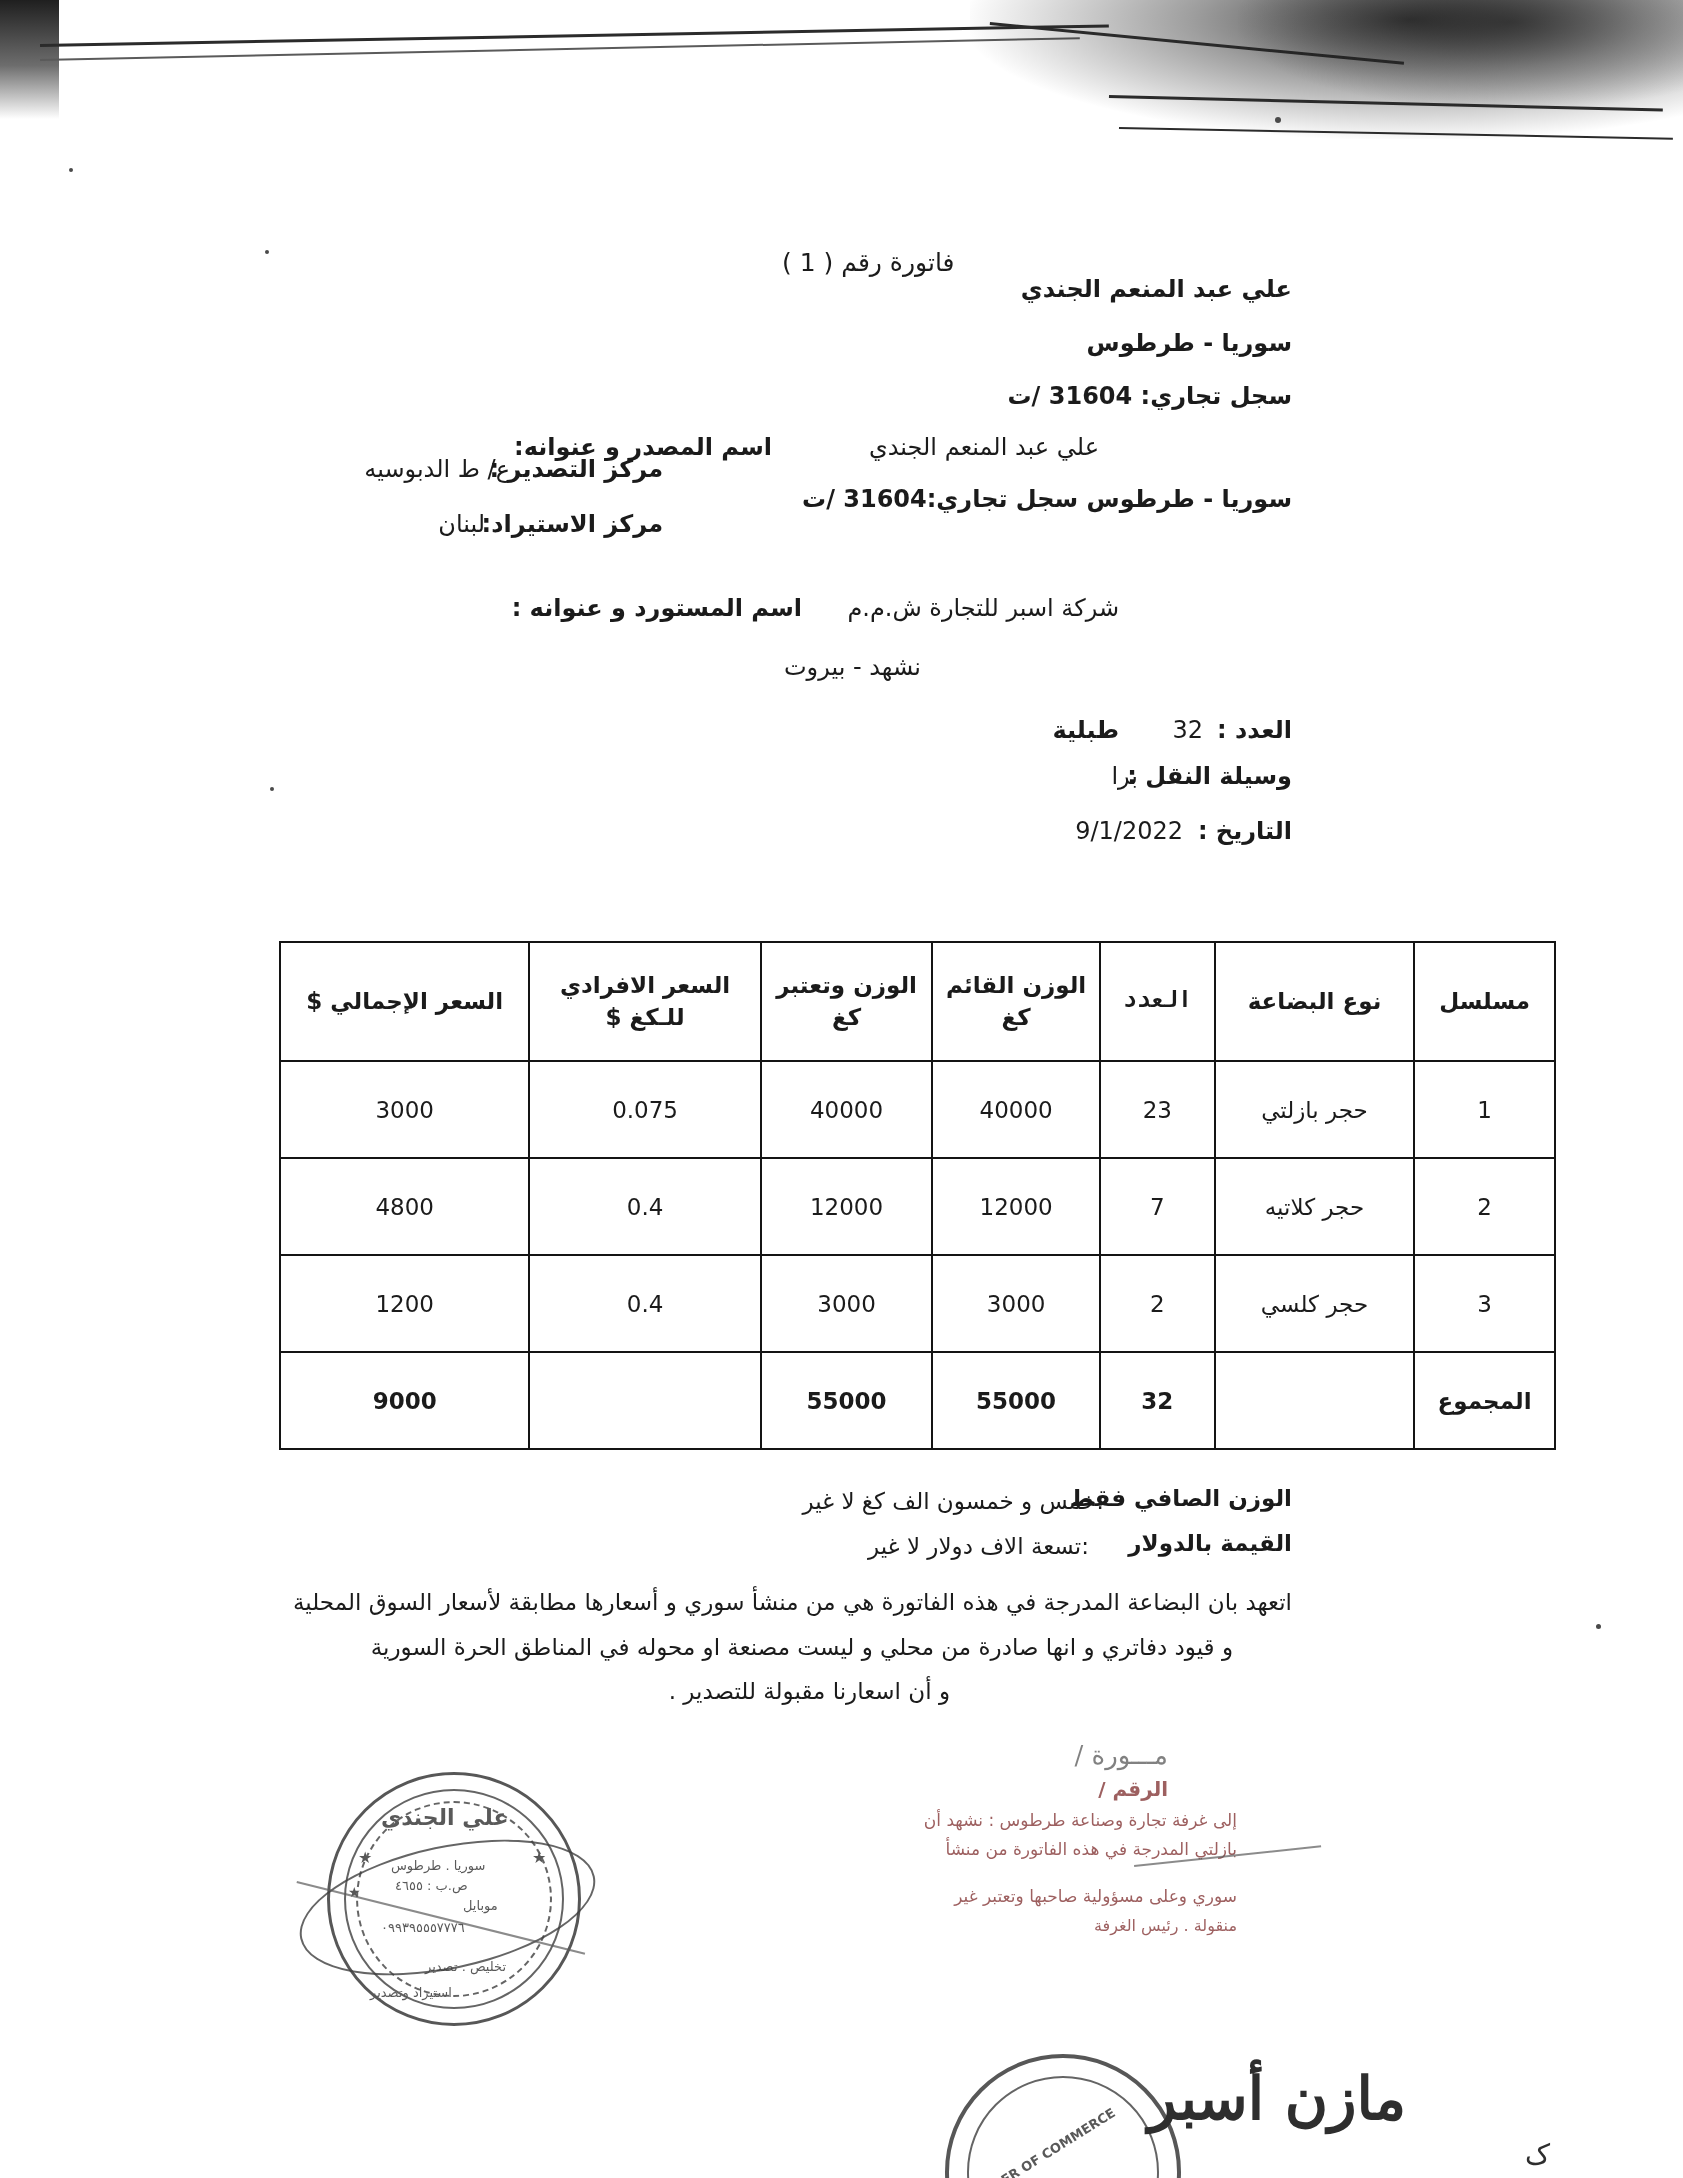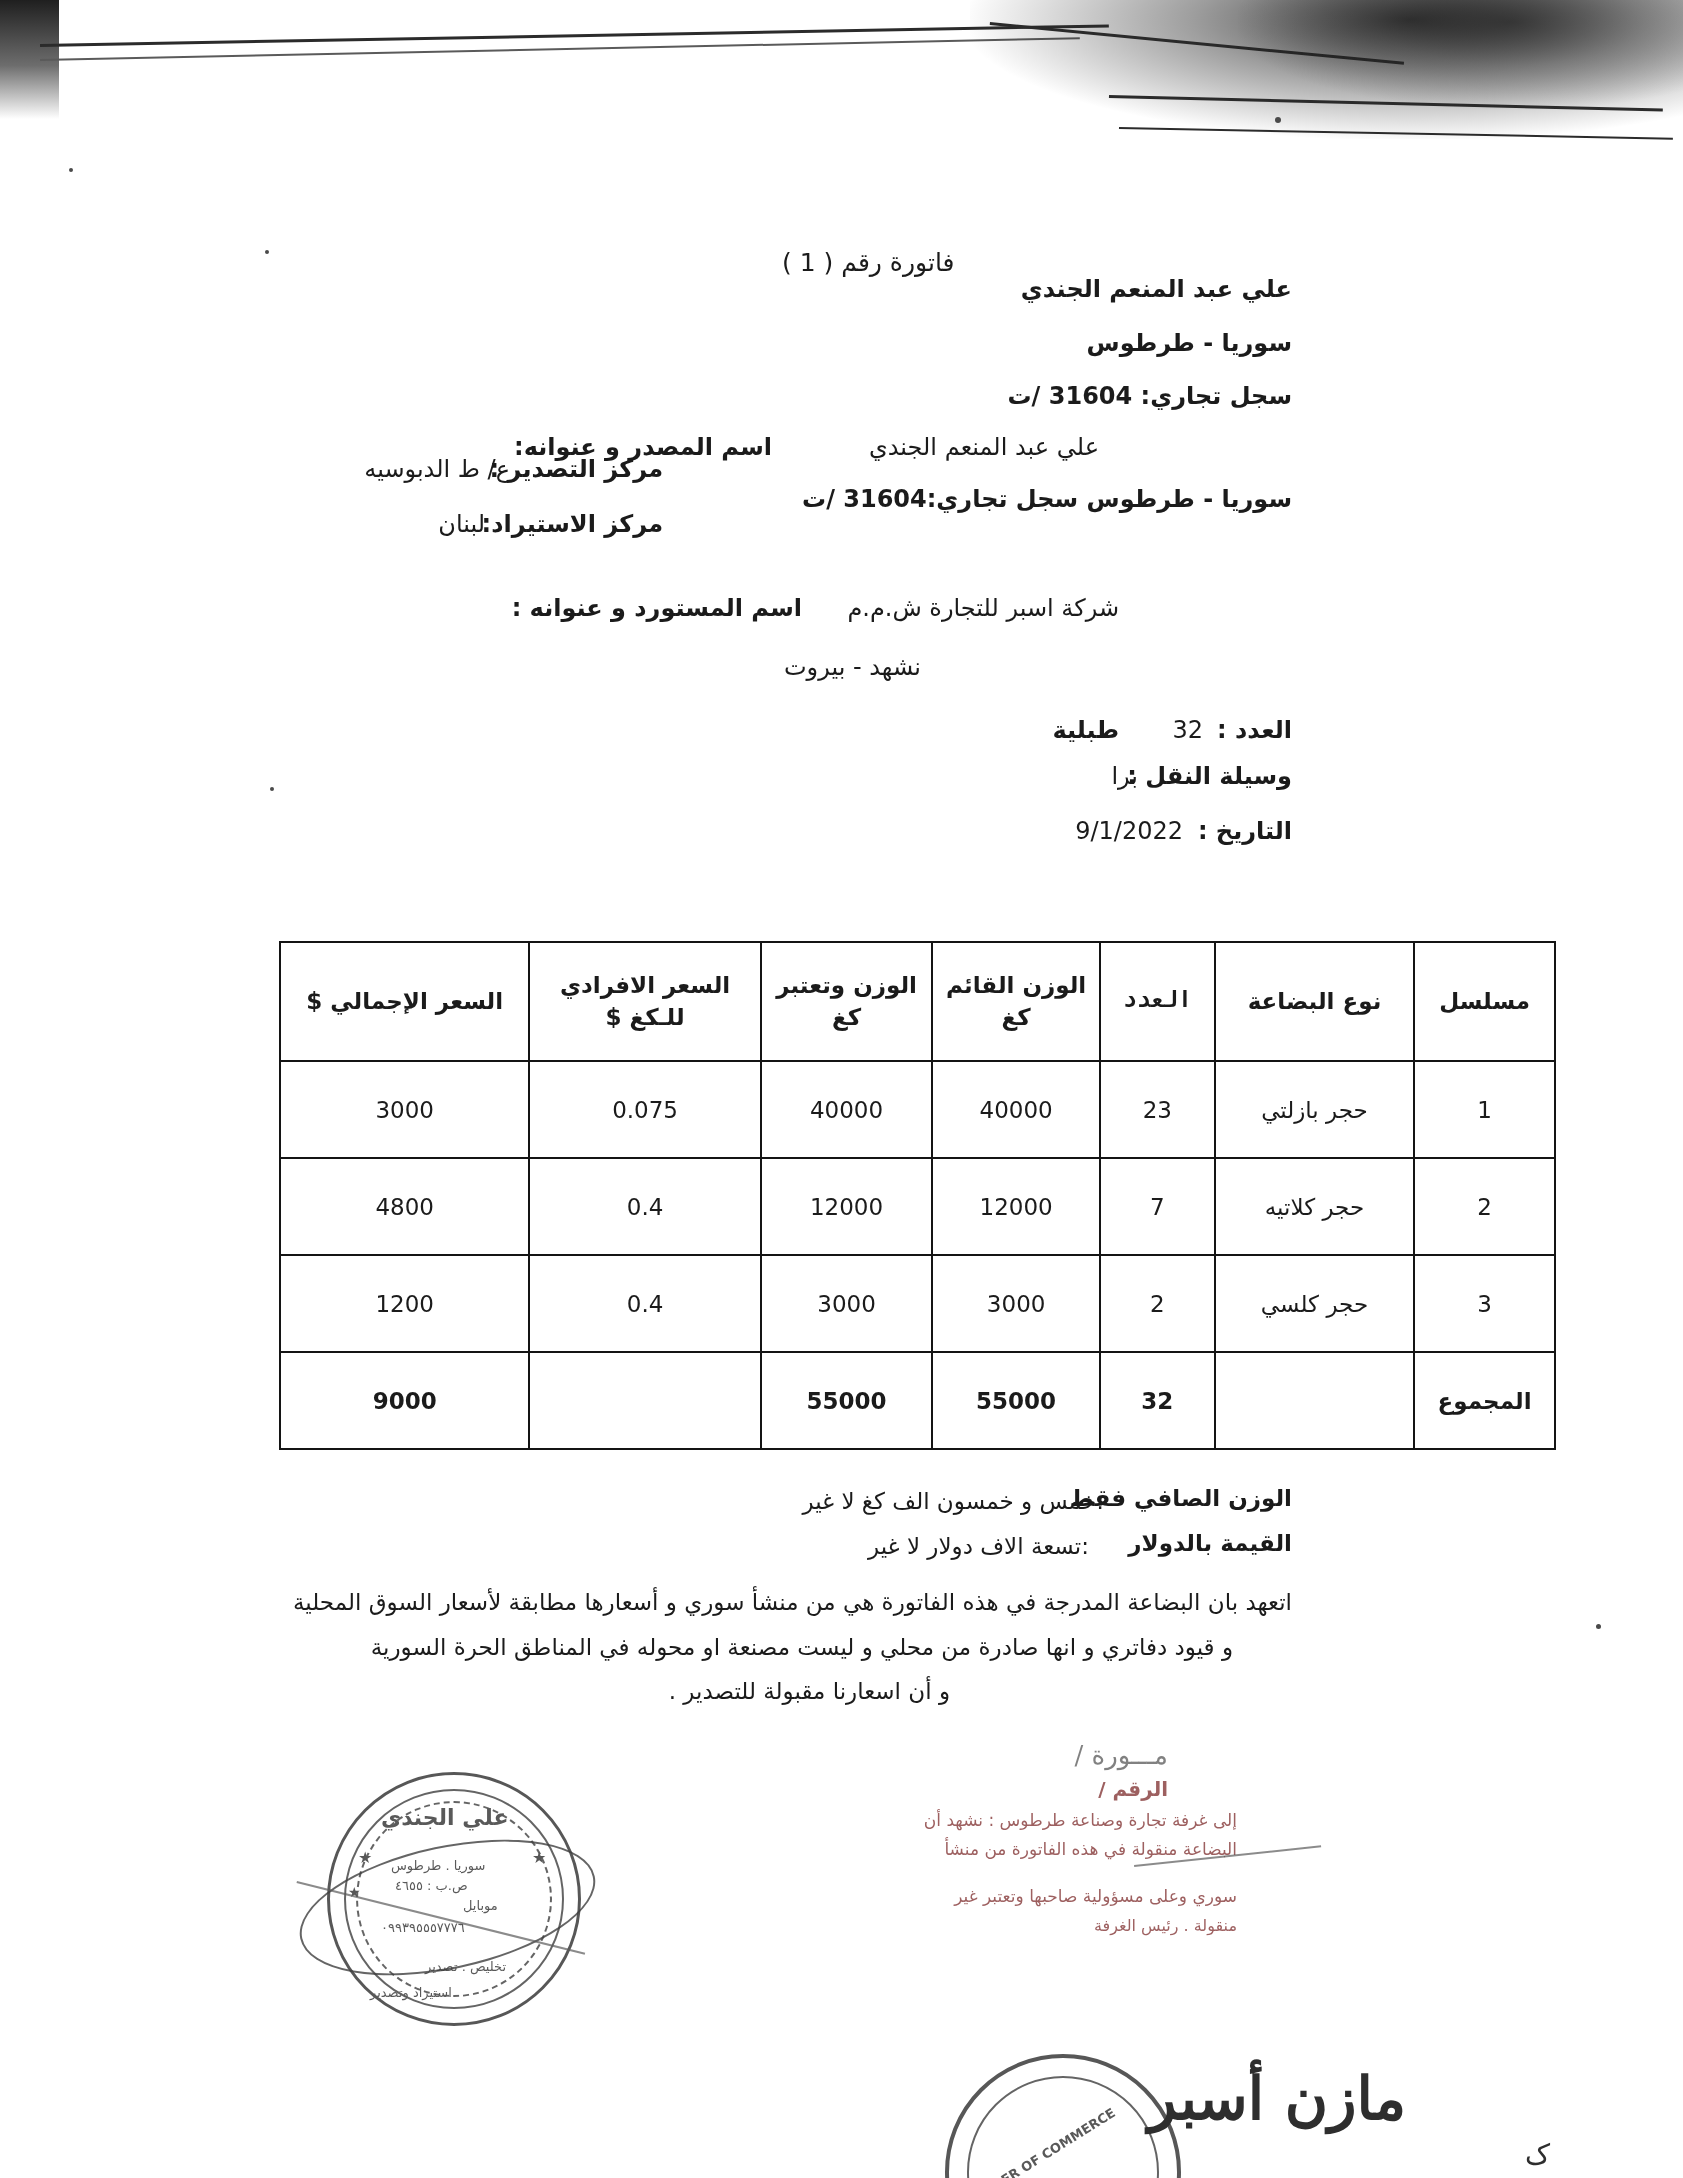--- a/index.html
+++ b/index.html
@@ -230,21 +230,21 @@
     <div class="mark" style="top:73px; left:28px; font-size:16px;">★</div>
     <div class="mark" style="top:73px; left:202px; font-size:16px;">★</div>
     <div class="mark" style="top:109px; left:18px; font-size:14px;">★</div>
   </div>
 
   <div class="oval" style="top:1846px; left:297px; width:297px; height:119px; transform:rotate(-12deg);"></div>
   <div class="scribble" style="top:1881px; left:297px; width:297px; transform:rotate(14deg);"></div>
 
   <div class="red-ink b" style="top:1777px; right:515px; font-size:20px;">الرقم /</div>
   <div class="red-ink" style="top:1810px; right:446px; font-size:17px;">إلى غرفة تجارة وصناعة طرطوس : نشهد أن</div>
-  <div class="red-ink" style="top:1839px; right:446px; font-size:17px;">البضاعة منقولة في هذه الفاتورة من منشأ</div>
+  <div class="red-ink" style="top:1839px; right:446px; font-size:17px;">بازلتي المدرجة في هذه الفاتورة من منشأ</div>
   <div class="red-ink" style="top:1886px; right:446px; font-size:17px;">سوري وعلى مسؤولية صاحبها وتعتبر غير</div>
   <div class="red-ink" style="top:1916px; right:446px; font-size:16px;">منقولة . رئيس الغرفة</div>
 
   <div class="handwrite" style="top:1740px; right:515px; font-size:26px; opacity:0.6;">مـــورة /</div>
   <div class="scribble" style="top:1865px; left:1134px; width:188px; transform:rotate(-6deg);"></div>
 
   <div class="stamp-round" style="top:2054px; left:945px; width:228px; height:228px; border-width:4px;">
     <div class="stamp-inner" style="top:18px; left:18px; width:188px; height:188px;"></div>
     <div class="stamp-txt b" style="top:95px; left:-6px; font-size:13px; transform:rotate(-32deg);">CHAMBER OF COMMERCE</div>
   </div>

